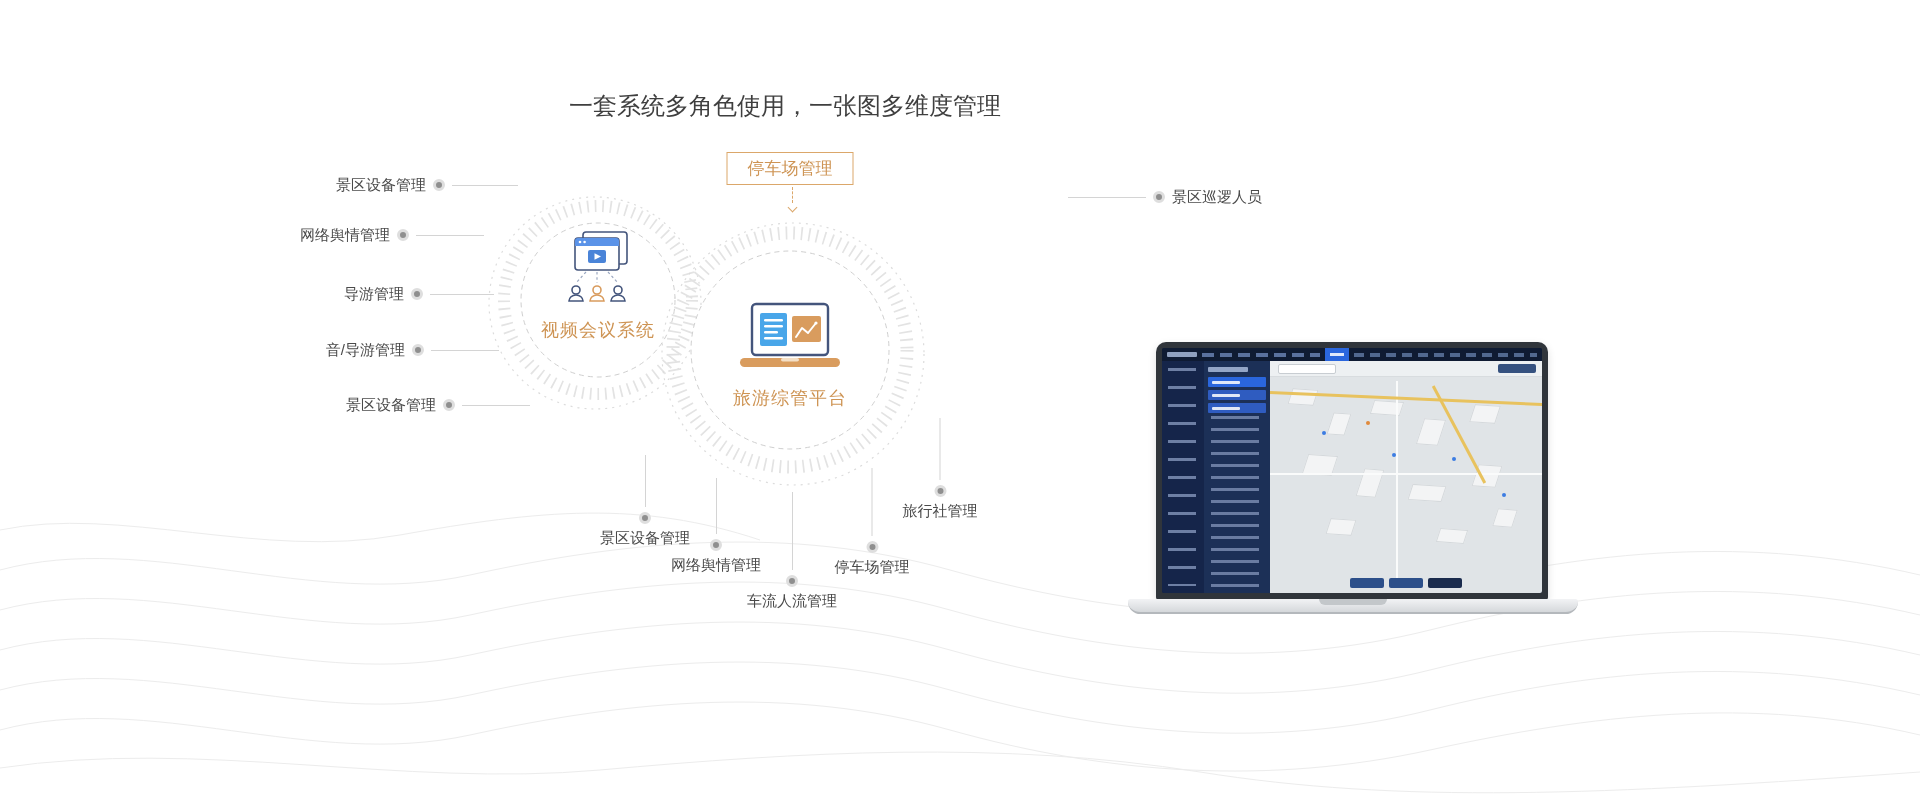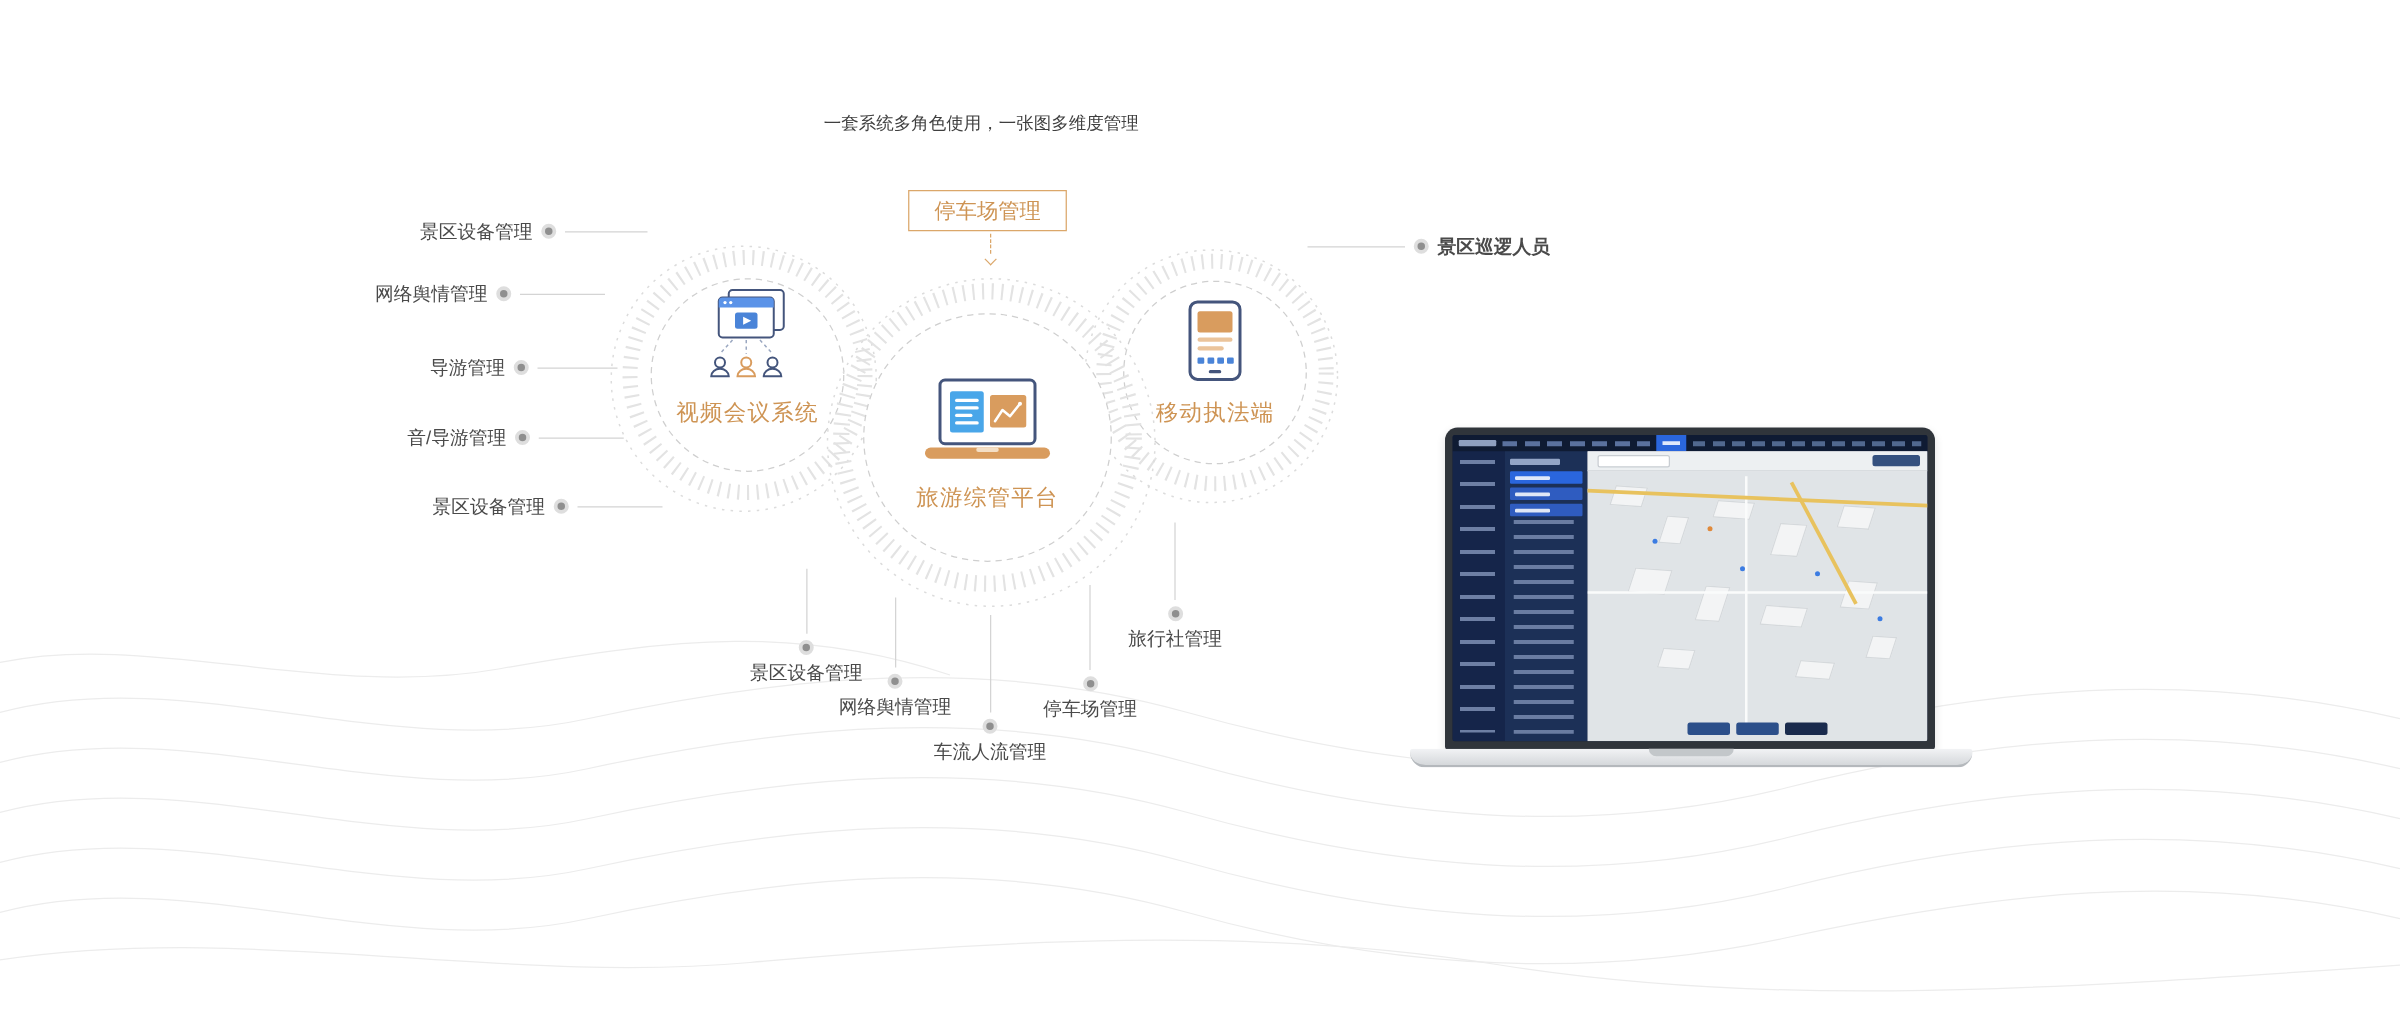--- a/index.html
+++ b/index.html
@@ -13,21 +13,21 @@
   .contours path { fill:none; stroke:#ececec; stroke-width:1; }
 
   
   .page-title {
     position:absolute; left:786px; top:42px; transform:translateX(-50%);
     font-size:30px; font-weight:700; color:#2f2f2f; letter-spacing:2px;
     white-space:nowrap; z-index:3; margin:0;
   }
   .page-subtitle {
     position:absolute; left:785px; top:90px; transform:translateX(-50%);
-    font-size:14px; color:#3f3f3f; white-space:nowrap; z-index:3; margin:0;
+    font-size:24px; color:#3f3f3f; white-space:nowrap; z-index:3; margin:0;
   }
 
   
   .authority-box {
     position:absolute; left:790px; top:152px; transform:translateX(-50%);
     height:31px; line-height:31px; padding:0 20px; background:#fff;
     border:1px solid #dba76a; color:#ce9454; font-size:17px;
     white-space:nowrap; z-index:4;
   }
   .authority-arrow { position:absolute; left:789px; top:187px; z-index:4; }
@@ -166,43 +166,20 @@
         </g>
         <g stroke="#44557C" stroke-width="1.6" fill="#fff">
           <circle cx="68" cy="59" r="4"></circle>
           <path d="M61 70 a7 6 0 0 1 14 0 Z"></path>
         </g>
       </svg>
     </div>
     <div class="c-label">视频会议系统</div>
   </div>
 
-  <div class="circle c-right">
-    <svg class="ring" width="220" height="220" viewBox="0 0 220 220">
-      <circle cx="107" cy="113" r="101" fill="none" stroke="#dcdcdc" stroke-width="1.2" stroke-dasharray="2 5"></circle>
-      <circle cx="110" cy="110" r="89" fill="none" stroke="#e3e3e3" stroke-width="12" stroke-dasharray="1.7 6"></circle>
-      <circle cx="110" cy="110" r="73" fill="#ffffff" stroke="#cfcfcf" stroke-width="1" stroke-dasharray="5 4"></circle>
-    </svg>
-    <div class="c-icon">
-      <svg width="54" height="70" viewBox="0 0 54 70">
-        <rect x="7" y="1.5" width="40" height="62" rx="6" fill="#fff" stroke="#44557C" stroke-width="2.4"></rect>
-        <rect x="13" y="9" width="28" height="17" rx="2" fill="#D99C5E"></rect>
-        <rect x="13" y="30" width="28" height="3.4" rx="1.7" fill="#EBC49B"></rect>
-        <rect x="13" y="37" width="21" height="3.4" rx="1.7" fill="#EBC49B"></rect>
-        <g fill="#4A84D8">
-          <rect x="13" y="46" width="5.4" height="5" rx="1"></rect>
-          <rect x="21" y="46" width="5.4" height="5" rx="1"></rect>
-          <rect x="28.8" y="46" width="5.4" height="5" rx="1"></rect>
-          <rect x="36.6" y="46" width="5.4" height="5" rx="1"></rect>
-        </g>
-        <rect x="22" y="56" width="10" height="2.6" rx="1.3" fill="#44557C"></rect>
-      </svg>
-    </div>
-    <div class="c-label">移动执法端</div>
-  </div>
 
   <div class="circle c-center">
     <svg class="ring" width="280" height="280" viewBox="0 0 280 280">
       <circle cx="143" cy="144" r="131" fill="none" stroke="#dcdcdc" stroke-width="1.2" stroke-dasharray="2 5"></circle>
       <circle cx="140" cy="140" r="117" fill="none" stroke="#e3e3e3" stroke-width="13" stroke-dasharray="1.7 6"></circle>
       <circle cx="140" cy="140" r="99" fill="#ffffff" stroke="#cfcfcf" stroke-width="1" stroke-dasharray="5 4"></circle>
     </svg>
     <div class="c-icon">
       <svg width="112" height="68" viewBox="0 0 112 68">
         <rect x="18" y="2" width="76" height="51" rx="4" fill="#fff" stroke="#44557C" stroke-width="2.4"></rect>
@@ -240,21 +217,21 @@
     <span class="side-label">音/导游管理</span>
     <span class="dot"></span>
     <span class="hline" style="width:68px;"></span>
   </div>
   <div class="side-row" style="top:396px; right:1390px;">
     <span class="side-label">景区设备管理</span>
     <span class="dot"></span>
     <span class="hline" style="width:68px;"></span>
   </div>
 
-  <div class="side-row" style="top:188px; left:1046px;font-weight:bold;">
+  <div class="side-row" style="top:188px; left:1068px;">
     <span class="hline" style="width:78px;"></span>
     <span class="dot"></span>
     <span class="side-label">景区巡逻人员</span>
   </div>
 
   <div class="bottom-item" style="left:645px; top:455px;">
     <span class="vline" style="height:52px;"></span>
     <span class="dot"></span>
     <span class="side-label">景区设备管理</span>
   </div>

